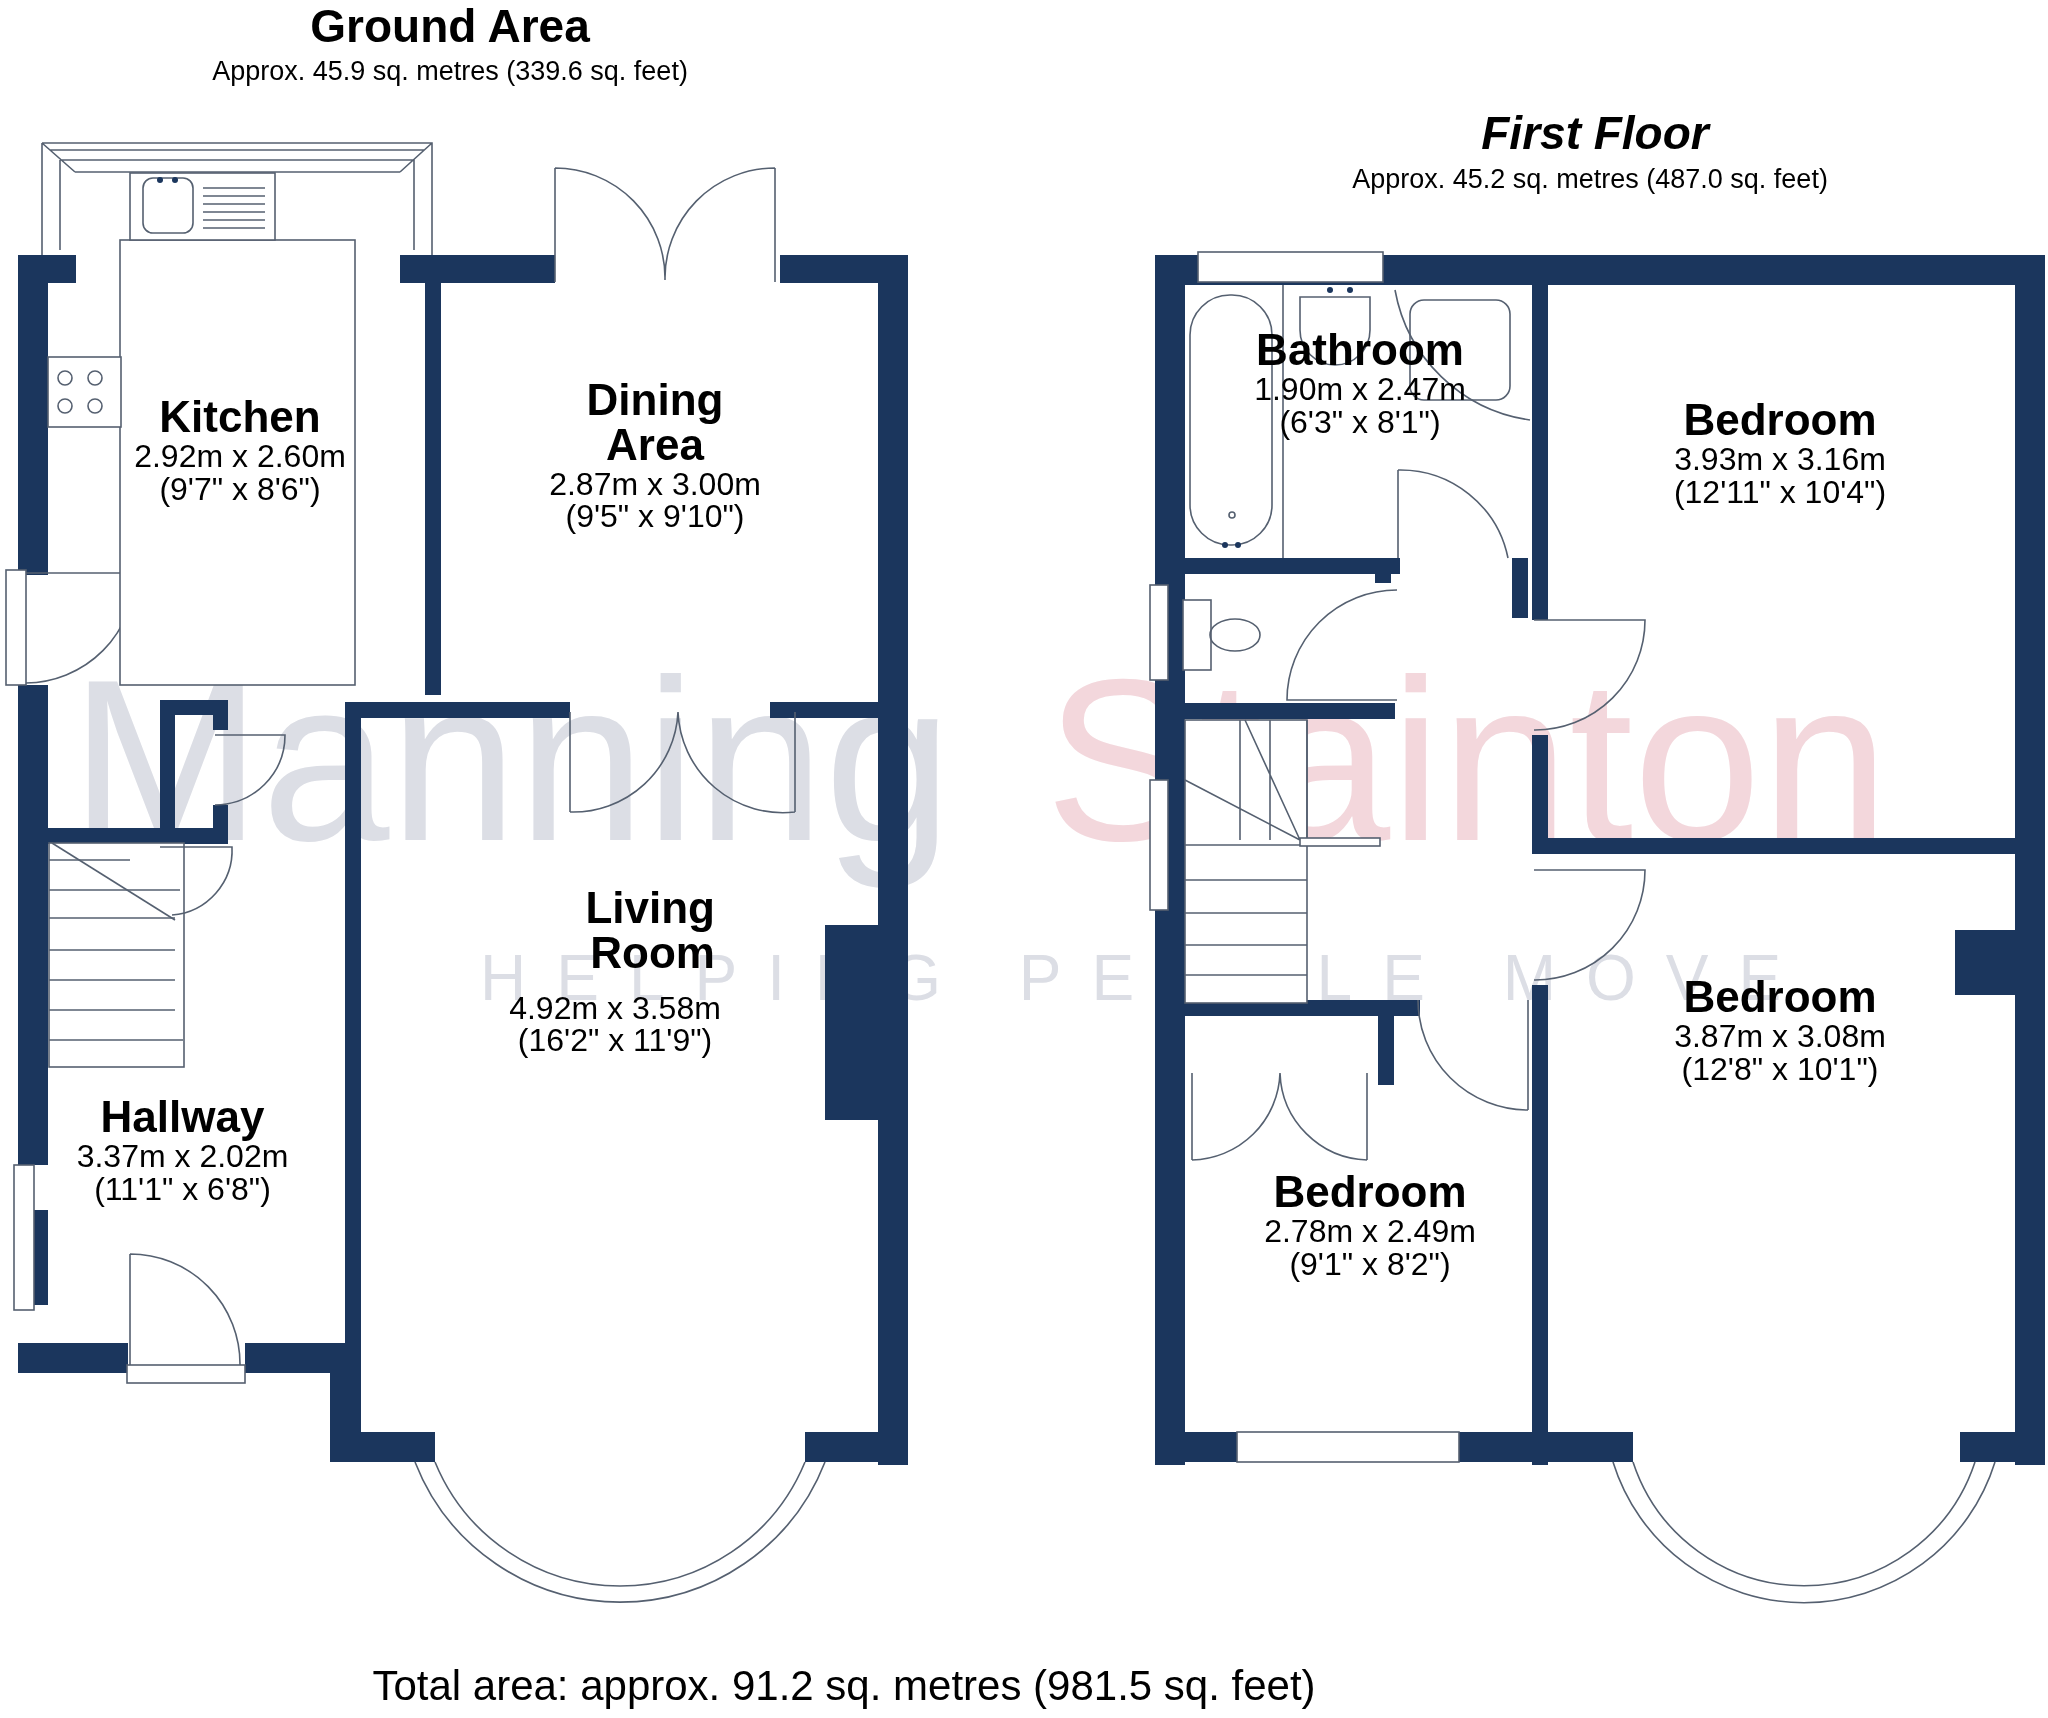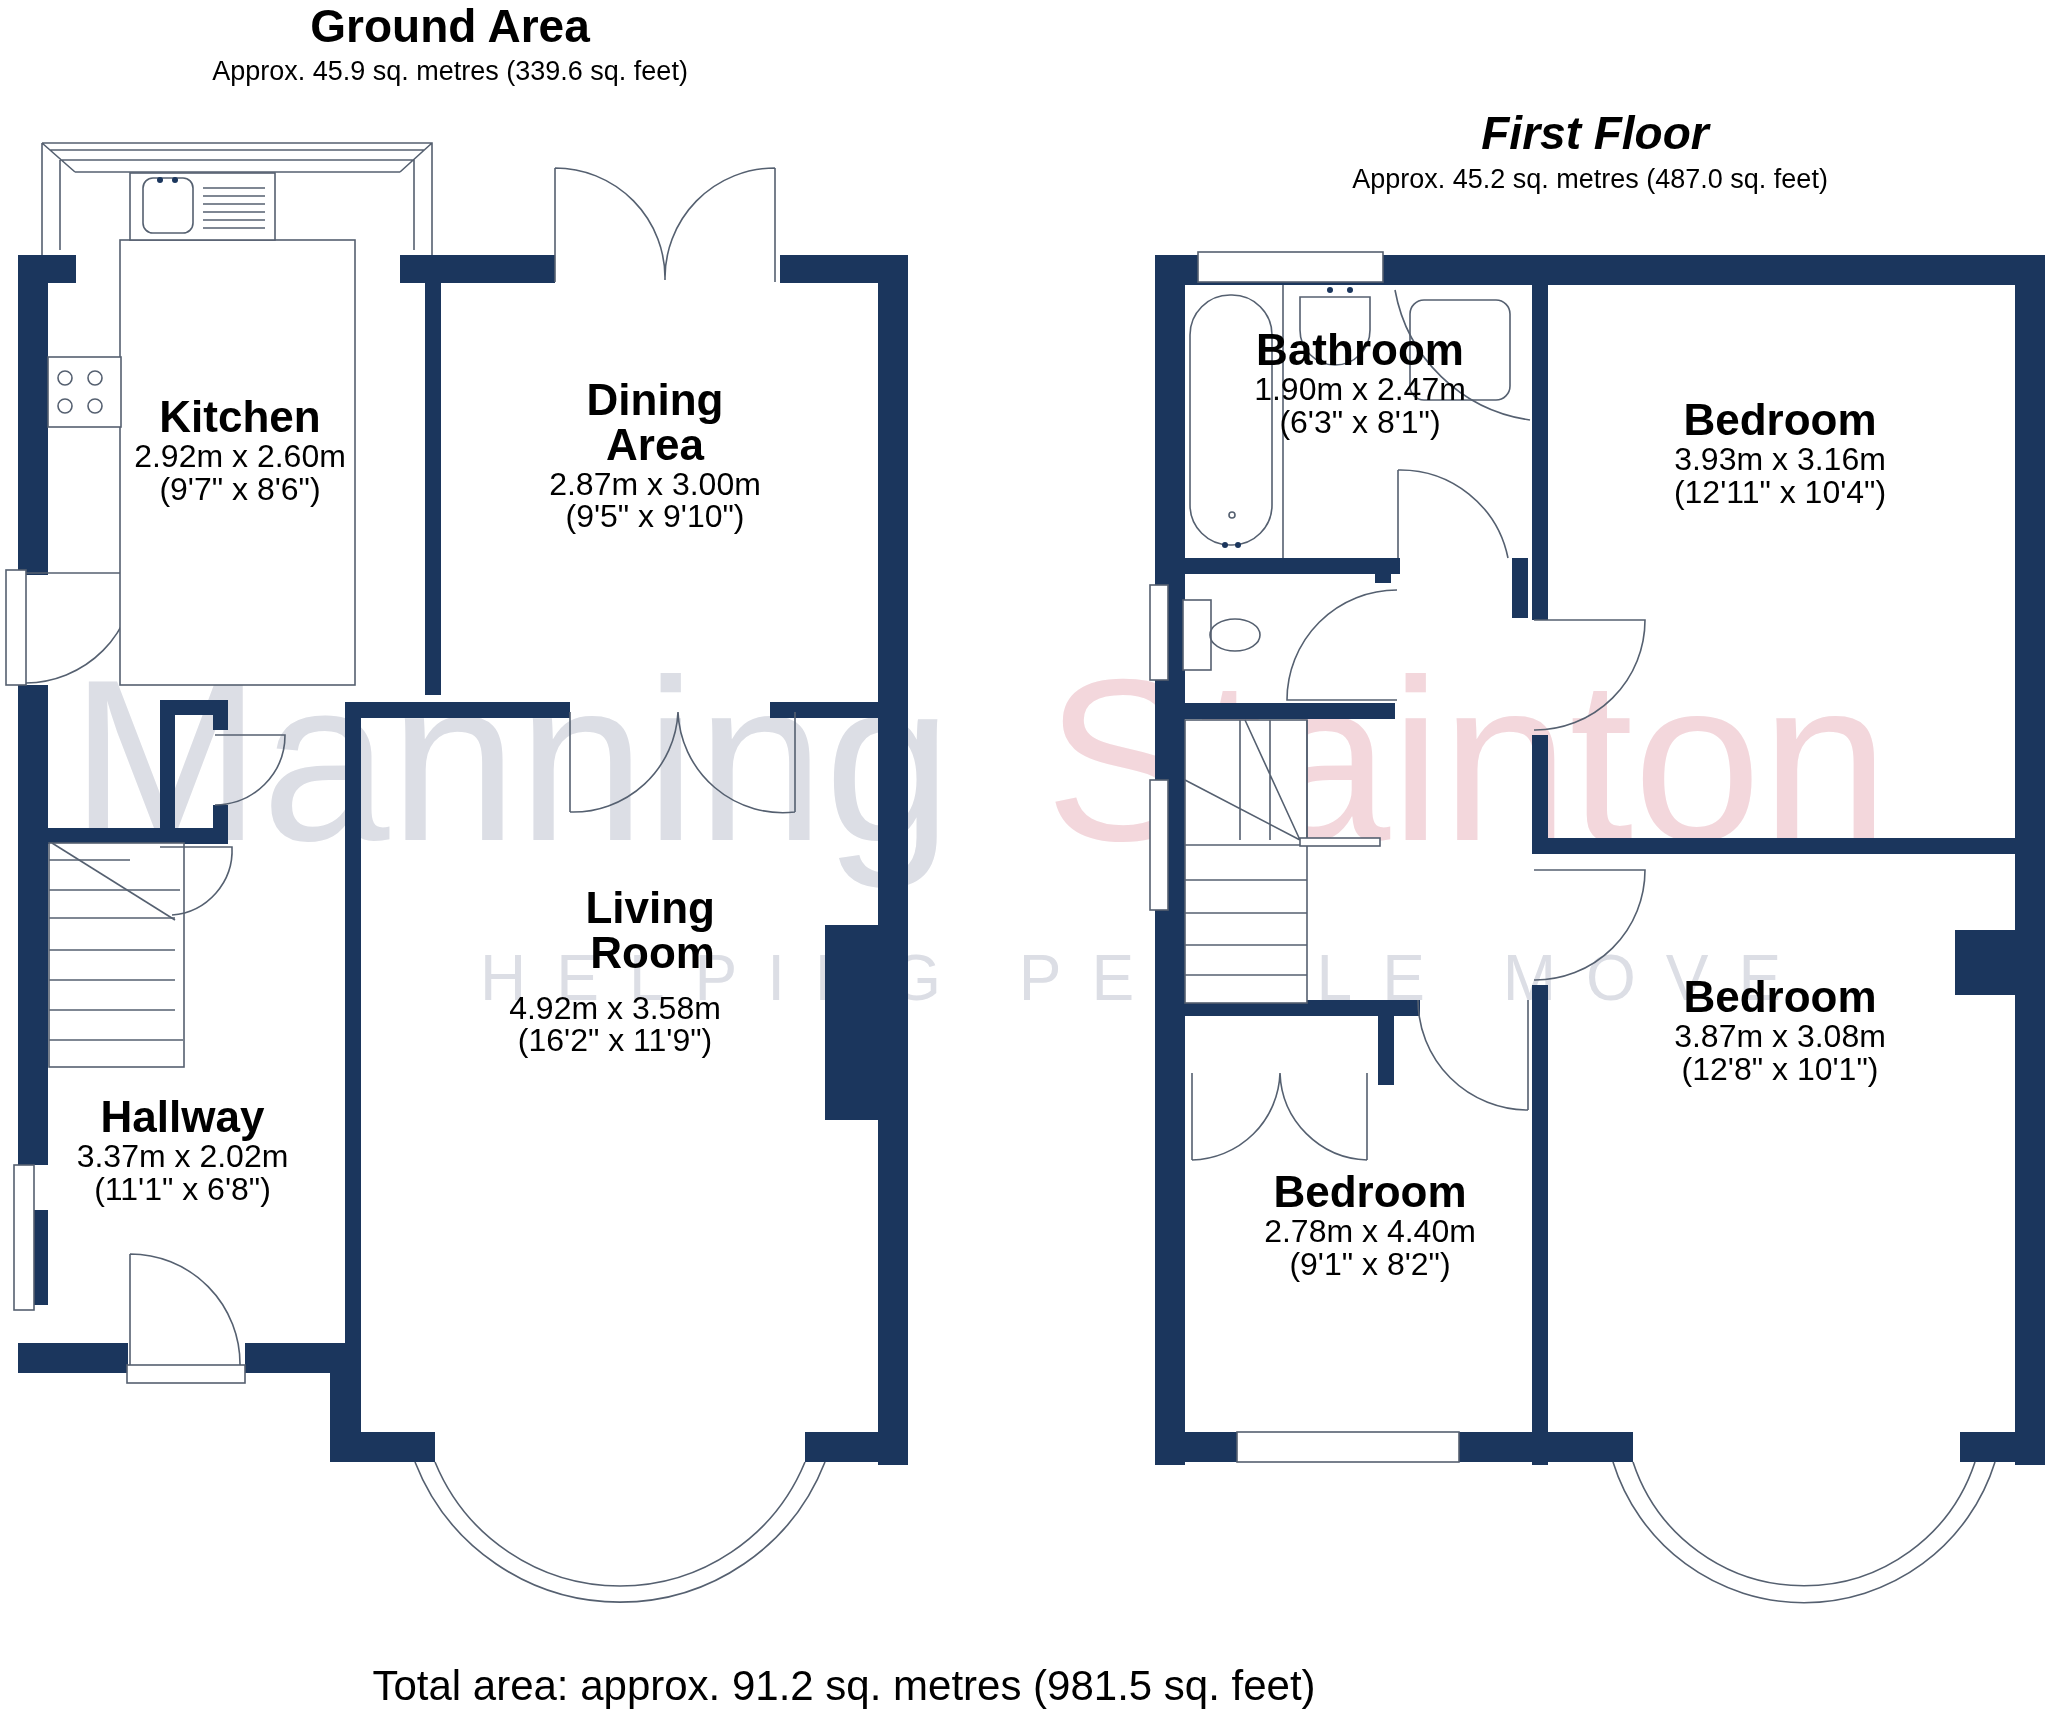--- a/index.html
+++ b/index.html
@@ -213,17 +213,17 @@
   <span class="dim">3.93m x 3.16m</span>
   <span class="dim">(12'11" x 10'4")</span>
 </div>
 <div class="room" style="left:1640px; width:280px; top:975px;">
   <span class="name">Bedroom</span>
   <span class="dim">3.87m x 3.08m</span>
   <span class="dim">(12'8" x 10'1")</span>
 </div>
 <div class="room" style="left:1235px; width:270px; top:1170px;">
   <span class="name">Bedroom</span>
-  <span class="dim">2.78m x 4.40m</span>
+  <span class="dim">2.78m x 2.49m</span>
   <span class="dim">(9'1" x 8'2")</span>
 </div>
 
 <div class="total">Total area: approx. 91.2 sq. metres (981.5 sq. feet)</div>
 
 </body></html>

